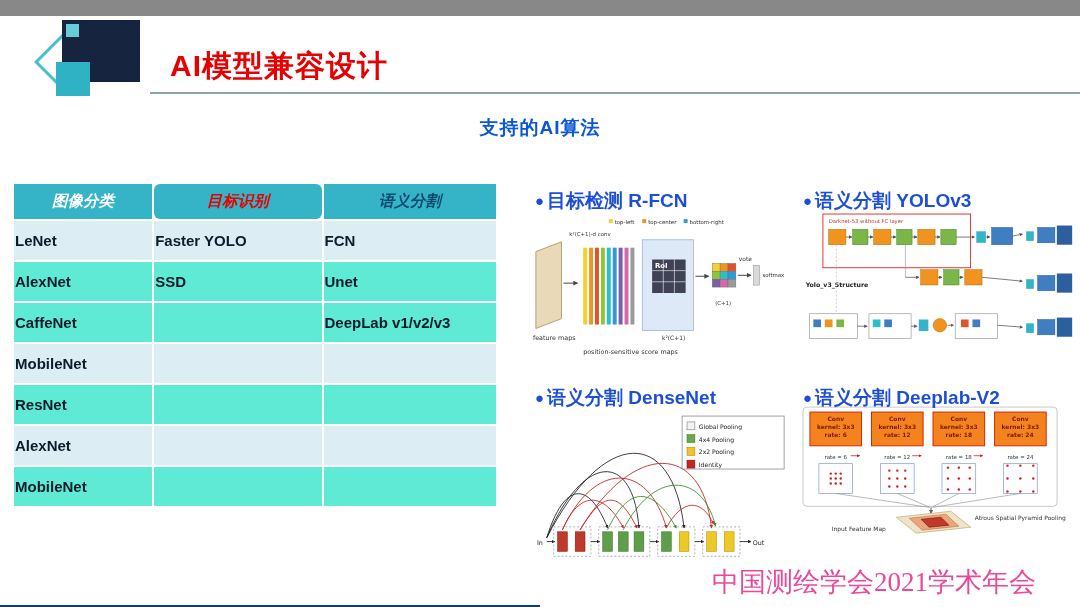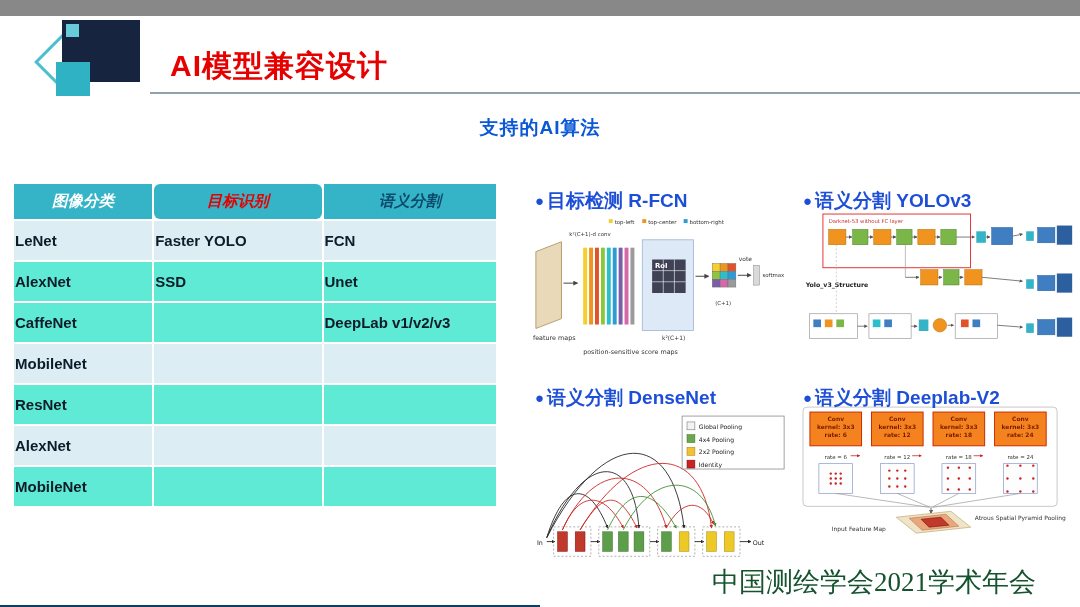--- a/index.html
+++ b/index.html
@@ -52,21 +52,21 @@
   .diag { position:absolute; z-index:2; }
   #d-rfcn     { left:528px; top:198px; }
   #d-yolov3   { left:798px; top:194px; }
   #d-densenet { left:535px; top:396px; }
   #d-deeplab  { left:802px; top:390px; }
   svg { font-family:"DejaVu Sans","Liberation Sans",sans-serif; }
 
   
   .footer-text { position:absolute; left:712px; top:548px; z-index:6;
     font-family:"Liberation Serif","DejaVu Serif",serif;
-    font-size:27px; color:#14532d; white-space:nowrap; }
+    font-size:27px; color:#ec4899; white-space:nowrap; }
   .bar-navy { position:absolute; left:0; bottom:10px; width:540px; height:8px;
     background:#0e3f63; z-index:5; }
   .bar-teal { position:absolute; left:0; right:0; bottom:0; height:14px;
     background:#2fb3c4; z-index:4; }
 </style>
 </head>
 <body>
 
 <div class="slide">
 

